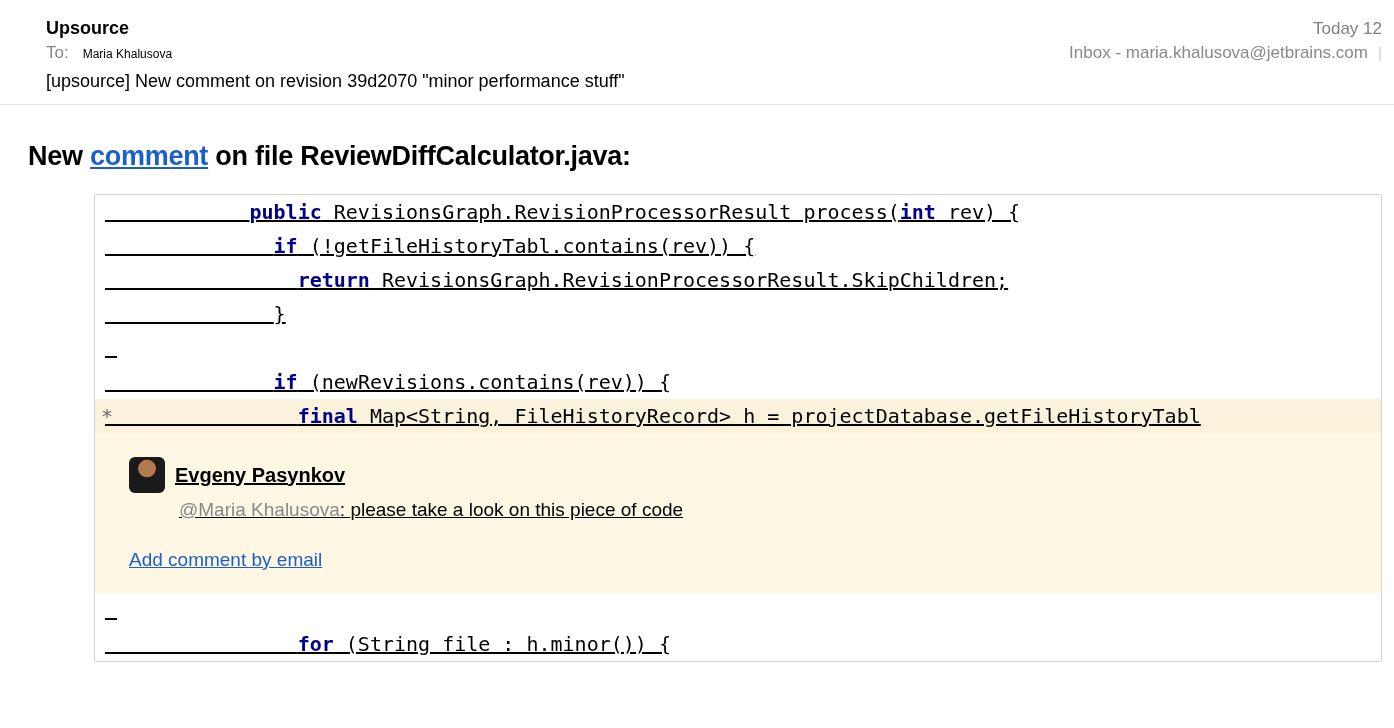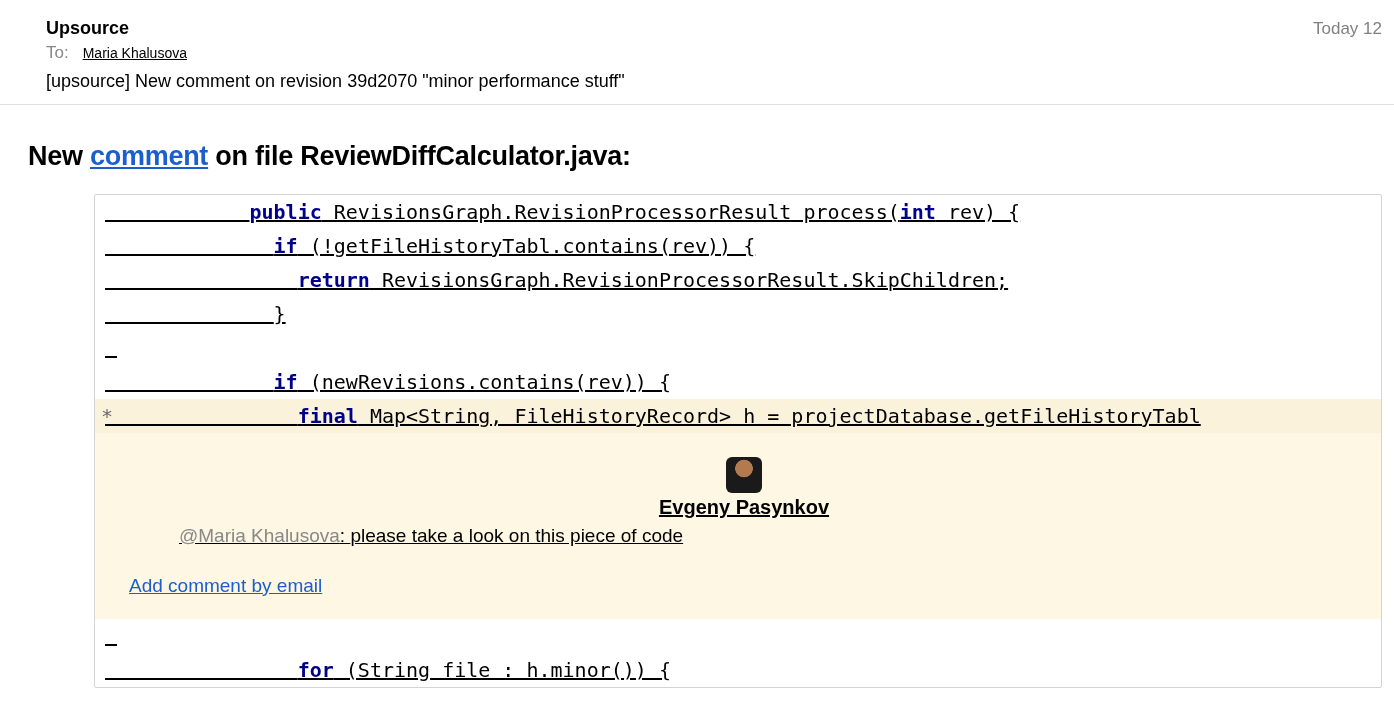--- a/index.html
+++ b/index.html
@@ -43,22 +43,21 @@
     .to-row {
       display: flex;
       align-items: baseline;
       gap: 14px;
     }
     .to-label {
       color: #888;
       font-size: 17px;
     }
     .recipient {
-      font-size: 14px;
-      text-decoration: underline;
+      font-size: 12px;
     }
     .mailbox {
       color: #888;
       font-size: 17px;
     }
     .divider {
       color: #ccc;
       margin-left: 6px;
     }
     .subject {
@@ -107,22 +106,21 @@
       color: #6b6b6b;
     }
     .kw { color: #00008b; font-weight: 600; }
     .comment-block {
       background: #fdf7e3;
       padding: 24px 22px 22px 34px;
     }
     .commenter-row {
       display: flex;
       align-items: center;
-      gap: 3px;
-      flex-direction: column;
+      gap: 10px;
     }
     .avatar {
       width: 36px;
       height: 36px;
       background: #2a2a2a;
       border-radius: 6px;
       background-image: radial-gradient(circle at 50% 32%, #b37a50 0%, #b37a50 28%, #1a1a1a 30%);
     }
     .commenter-name {
       font-size: 20px;
@@ -150,20 +148,24 @@
 
 <div class="email-header">
   <div class="header-top">
     <div class="sender">Upsource</div>
     <div class="timestamp">Today 12</div>
   </div>
   <div class="header-line2">
     <div class="to-row">
       <span class="to-label">To:</span>
       <span class="recipient">Maria Khalusova</span>
+    </div>
+    <div>
+      <span class="mailbox">Inbox - maria.khalusova@jetbrains.com</span>
+      <span class="divider">|</span>
     </div>
   </div>
   <div class="subject">[upsource] New comment on revision 39d2070 "minor performance stuff"</div>
 </div>
 
 <div class="body-content">
   <div class="heading">
     <span>New </span><a href="#">comment</a><span> on file ReviewDiffCalculator.java:</span>
   </div>
 

